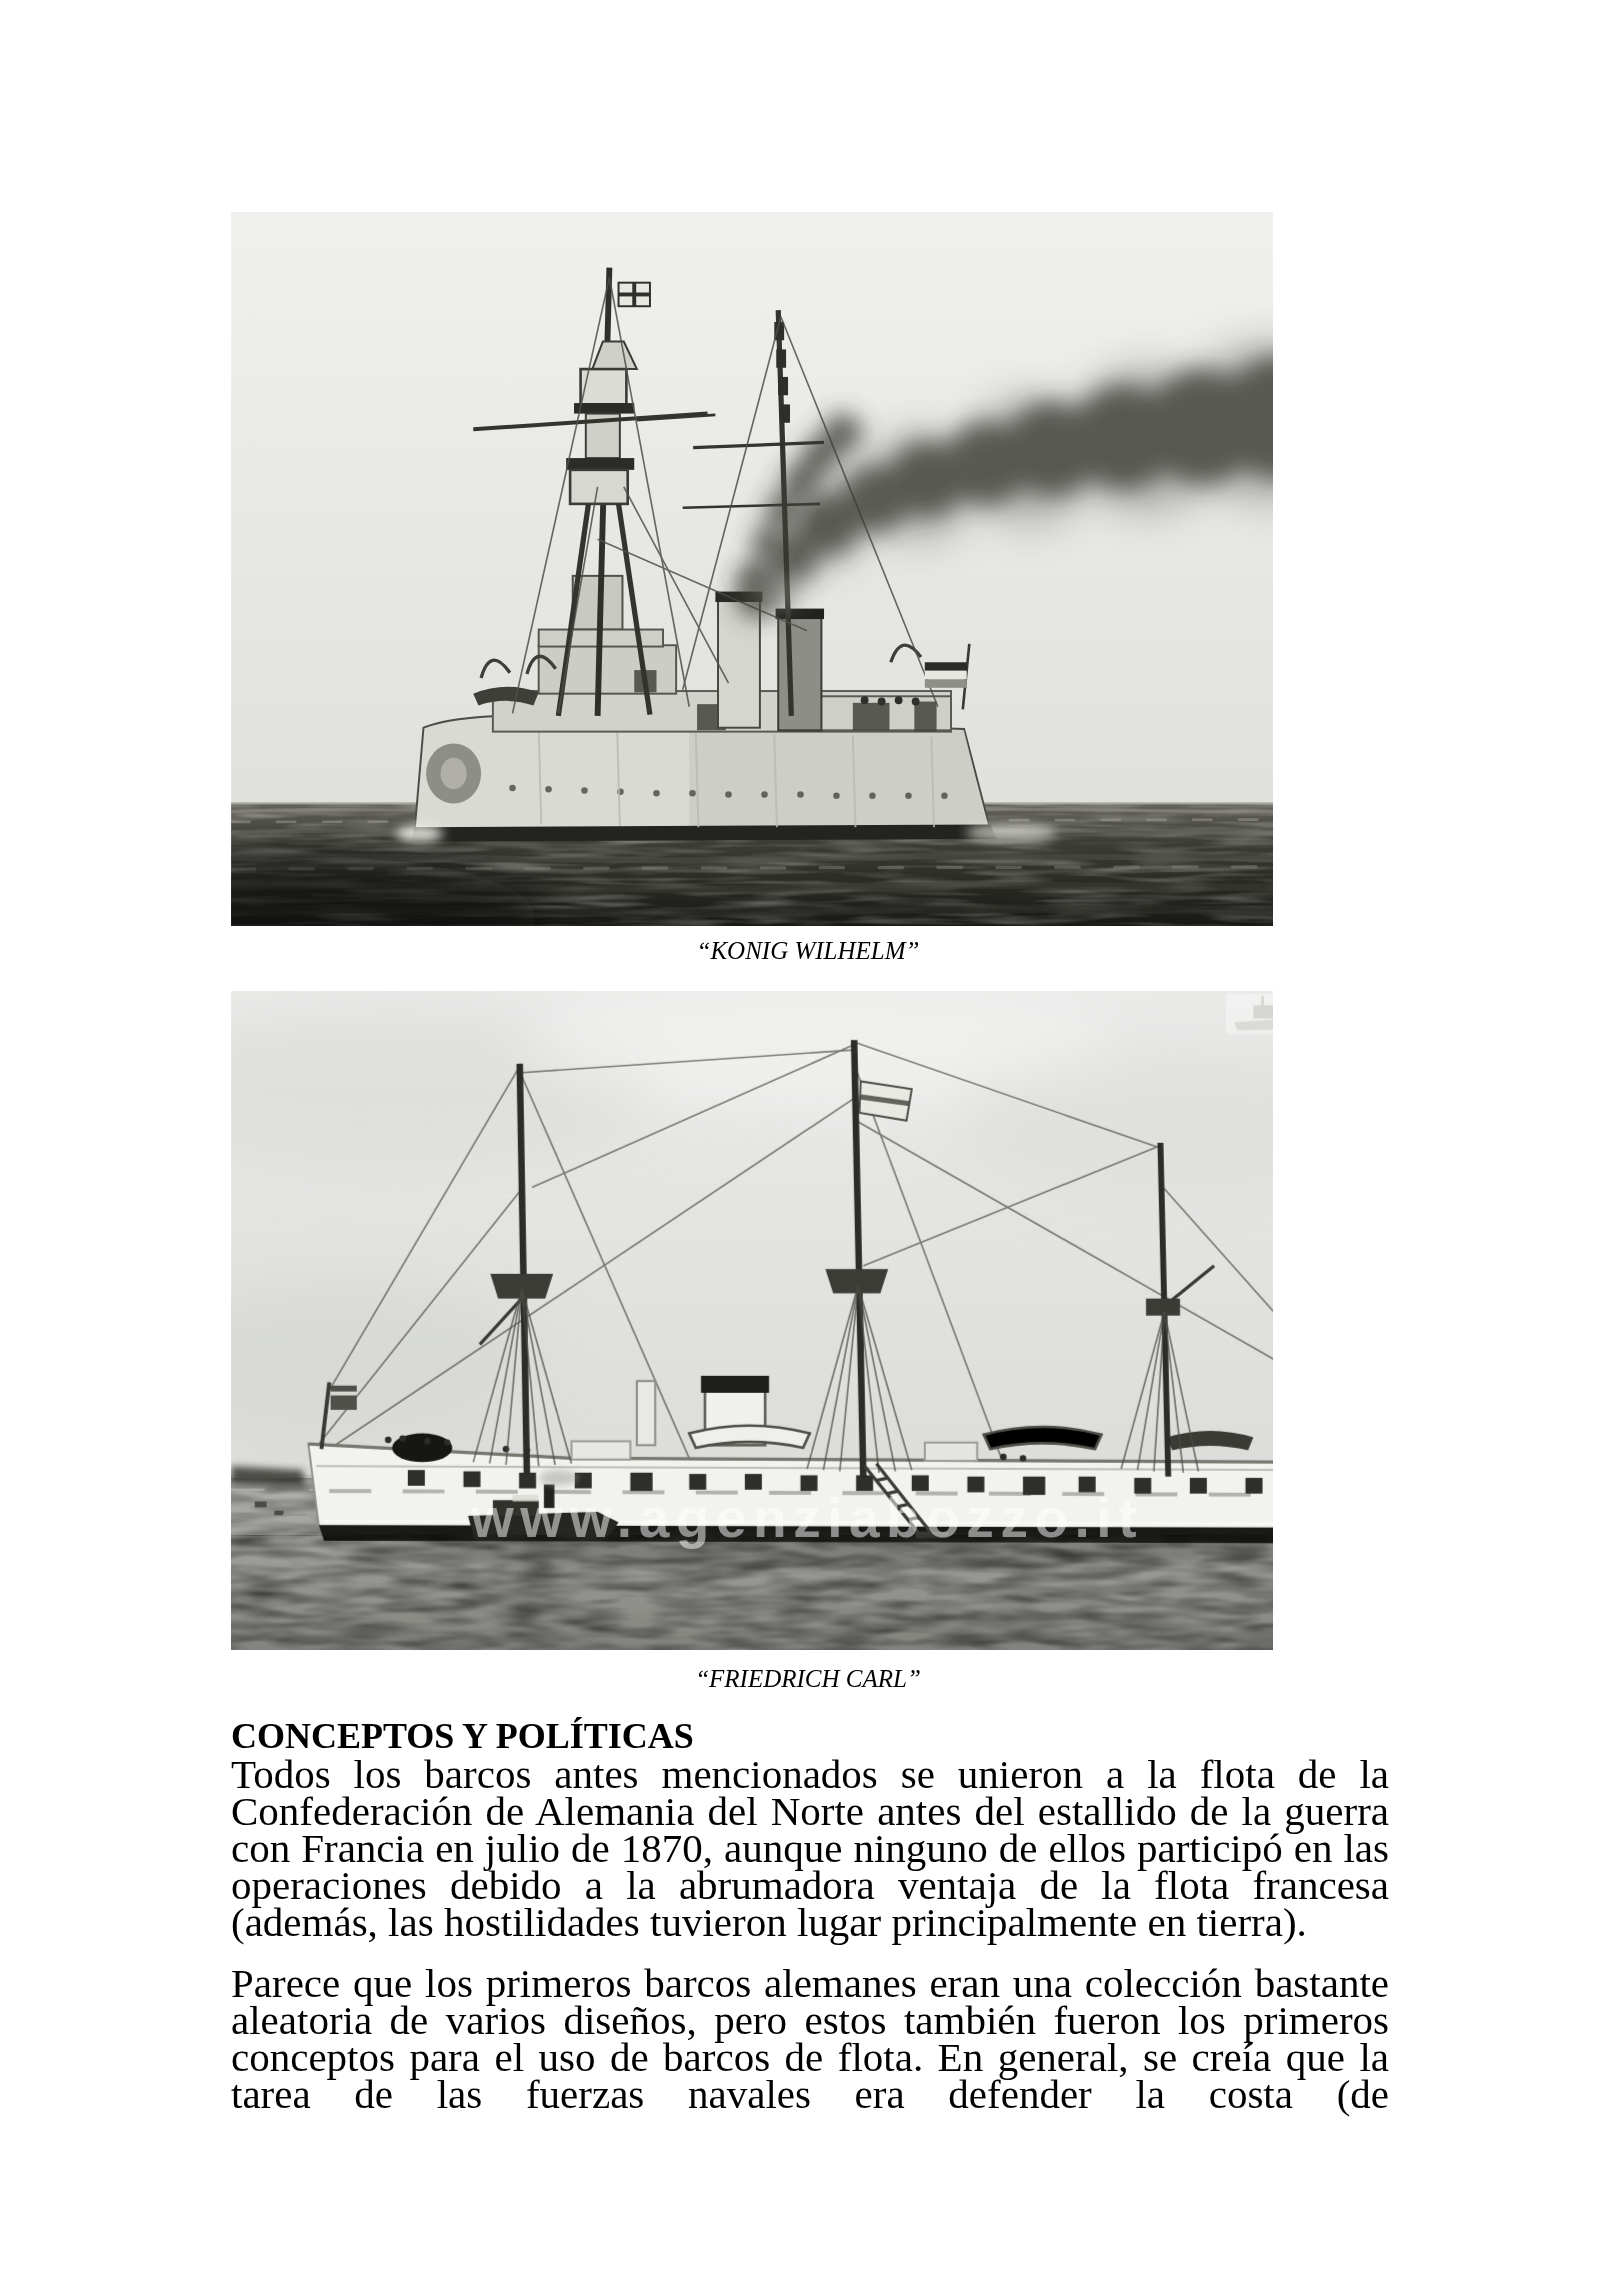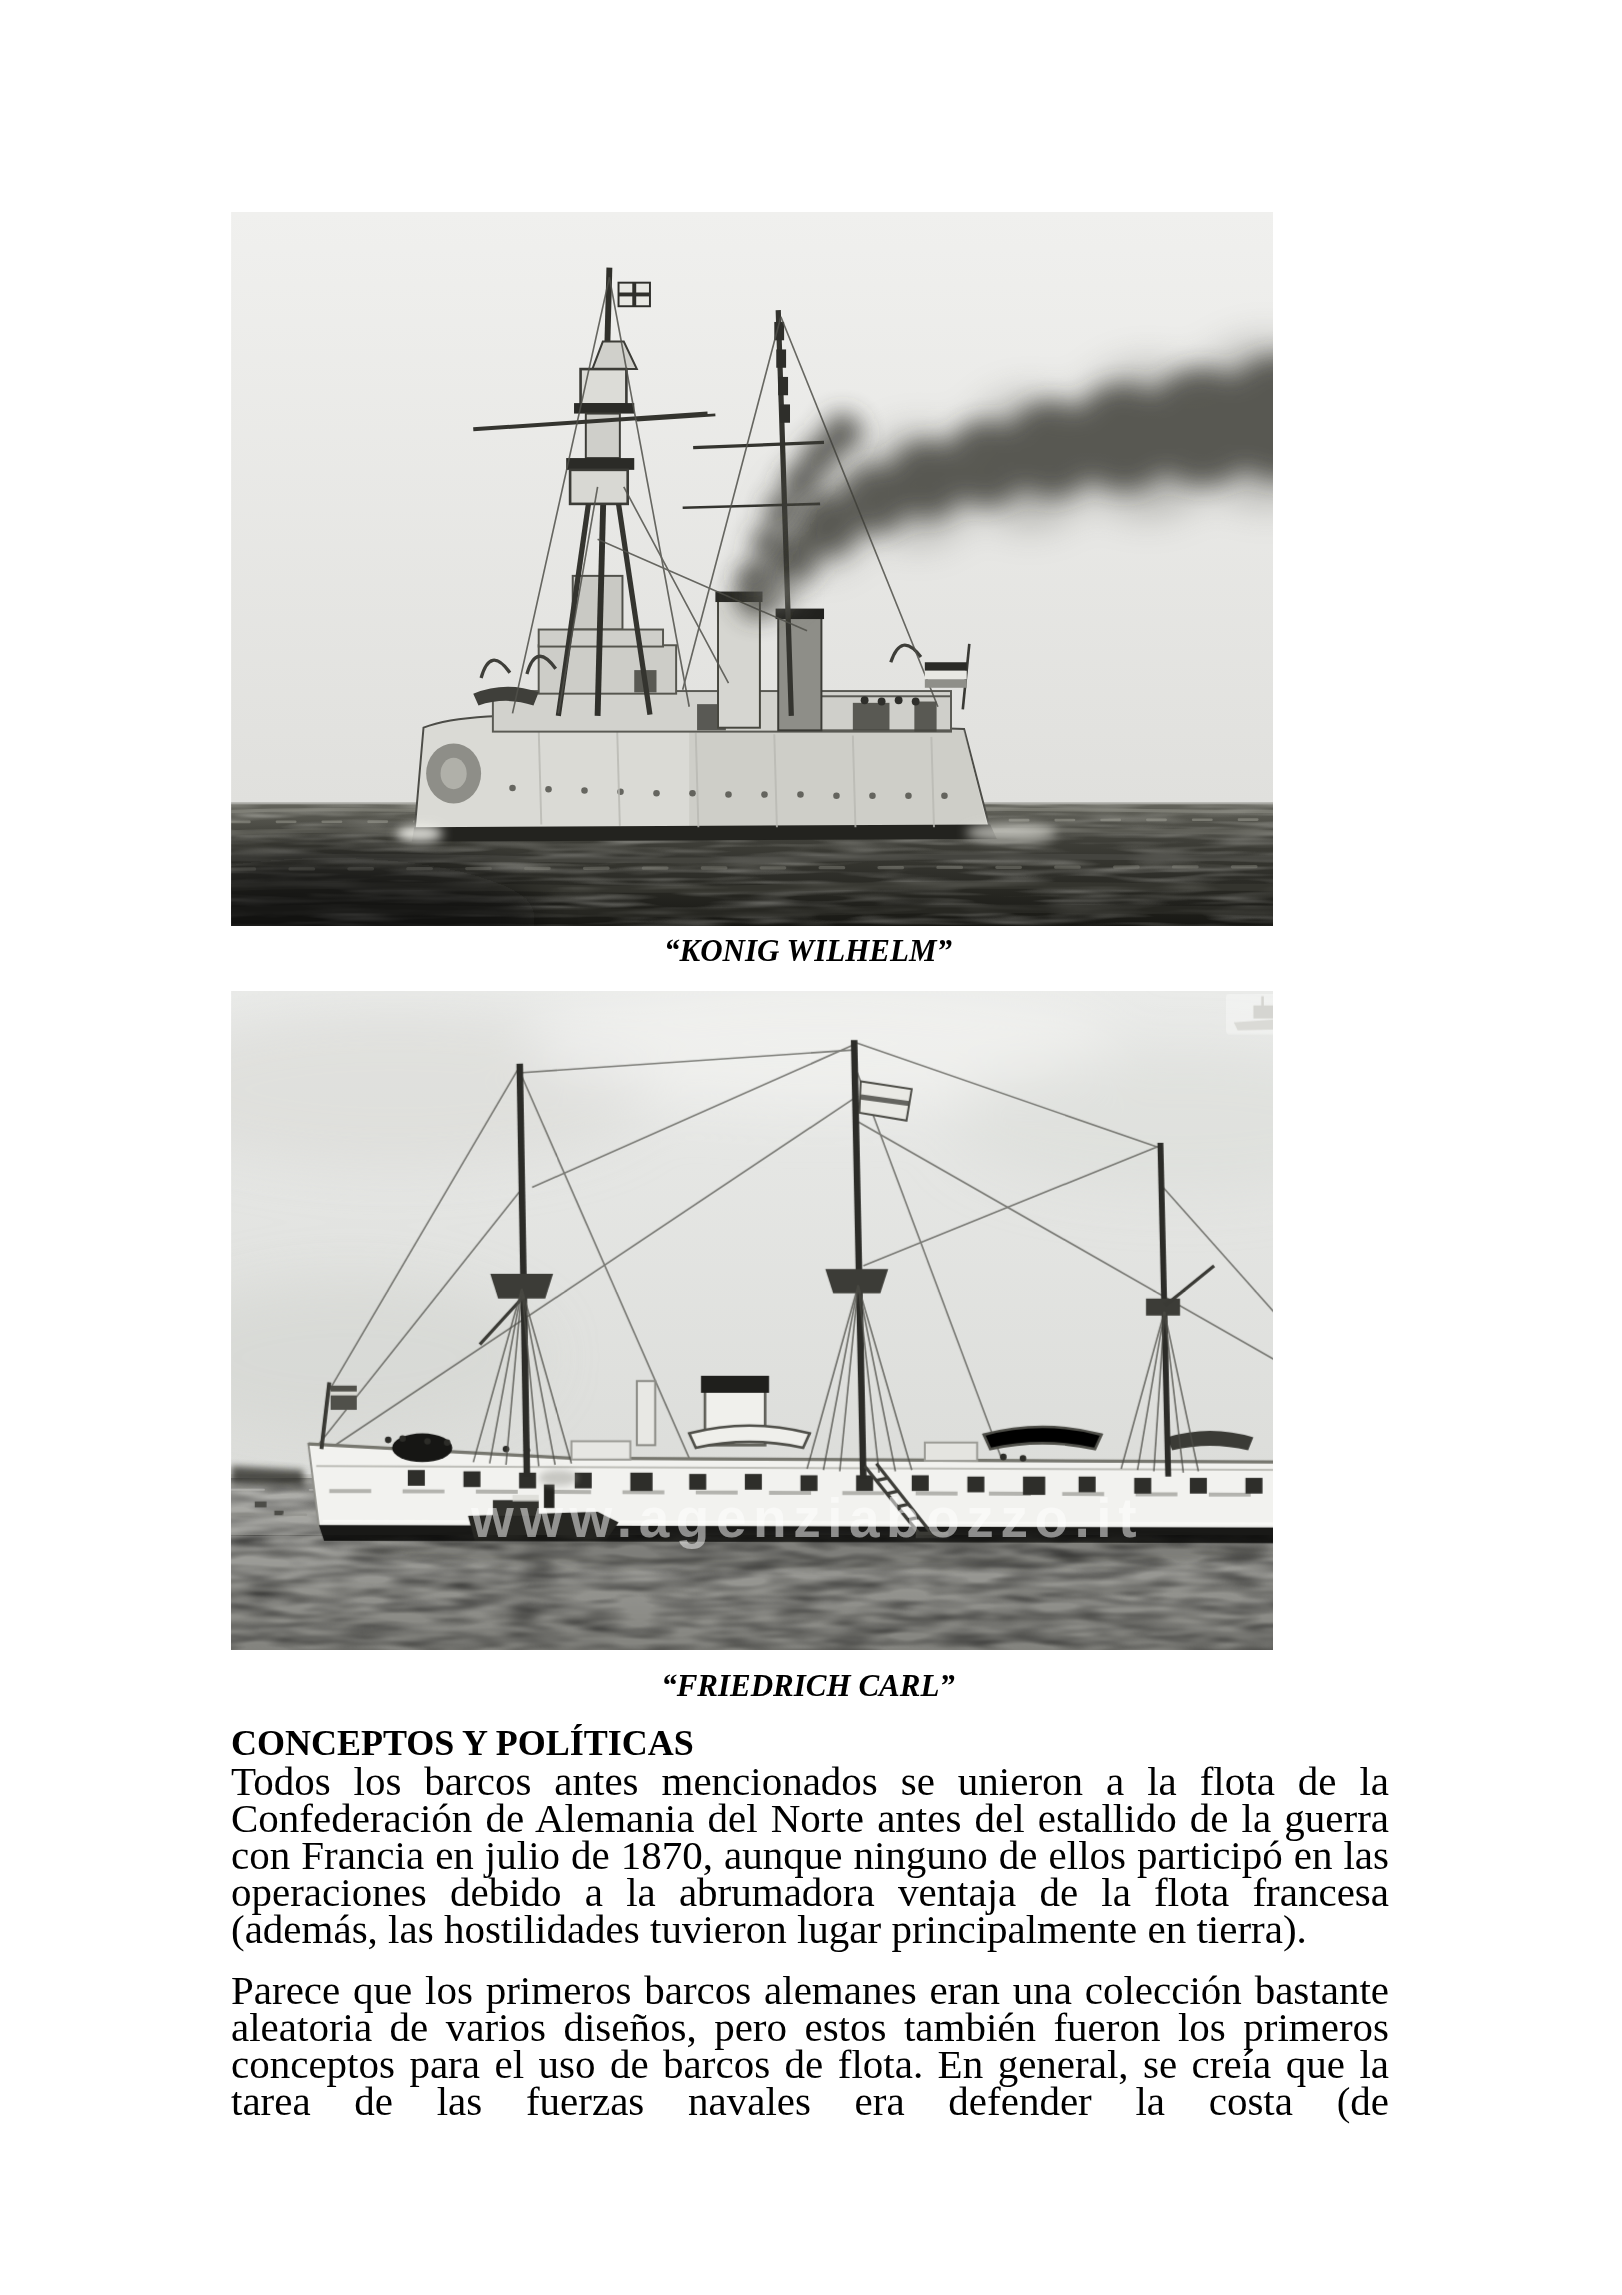--- a/index.html
+++ b/index.html
@@ -8,25 +8,25 @@
     width:1623px; height:2295px; position:relative;
     font-family:"Liberation Serif","DejaVu Serif",serif;
     color:#000;
   }
   .content { position:absolute; left:231px; top:191px; width:1158px; }
   .intro { font-size:33px; line-height:37px; font-weight:700; text-align:justify; }
   .intro .quote { font-style:italic; }
   figure.photo { margin-top:21px; width:1042px; overflow:hidden; }
   figure.photo svg { display:block; }
   .cap {
-    width:1154px; text-align:center; font-weight:700; font-style:italic;
-    font-size:31px; line-height:38px;
+    width:1154px; text-align:center; font-weight:400; font-style:italic;
+    font-size:25px; line-height:38px;
   }
   .cap1 { margin-top:5.9px; }
-  .cap2 { margin-top:17px; }
+  .cap2 { margin-top:10px; }
   h2.section-heading { margin-top:19.6px; font-size:36px; line-height:39px; font-weight:700; }
   p.body-par { font-size:41px; line-height:37px; text-align:justify; }
   p.body-par.stretch-last { text-align-last:justify;margin-top:24px; }
 </style>
 </head>
 <body>
 
 <div class="content">
 
 

